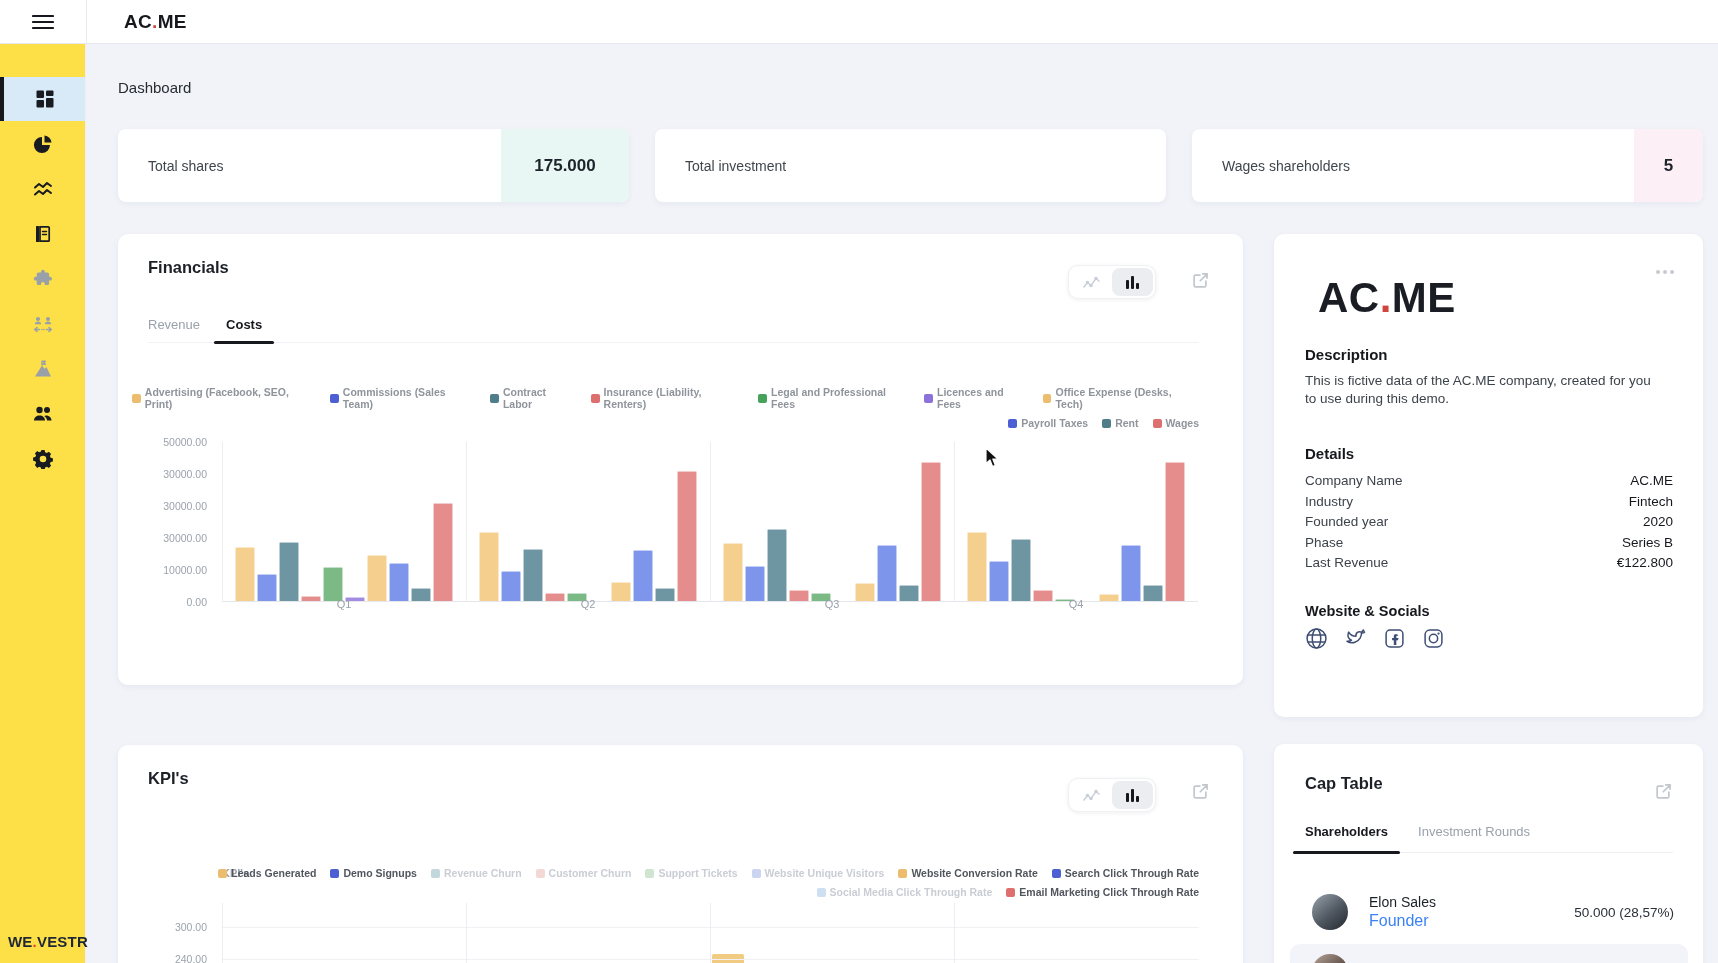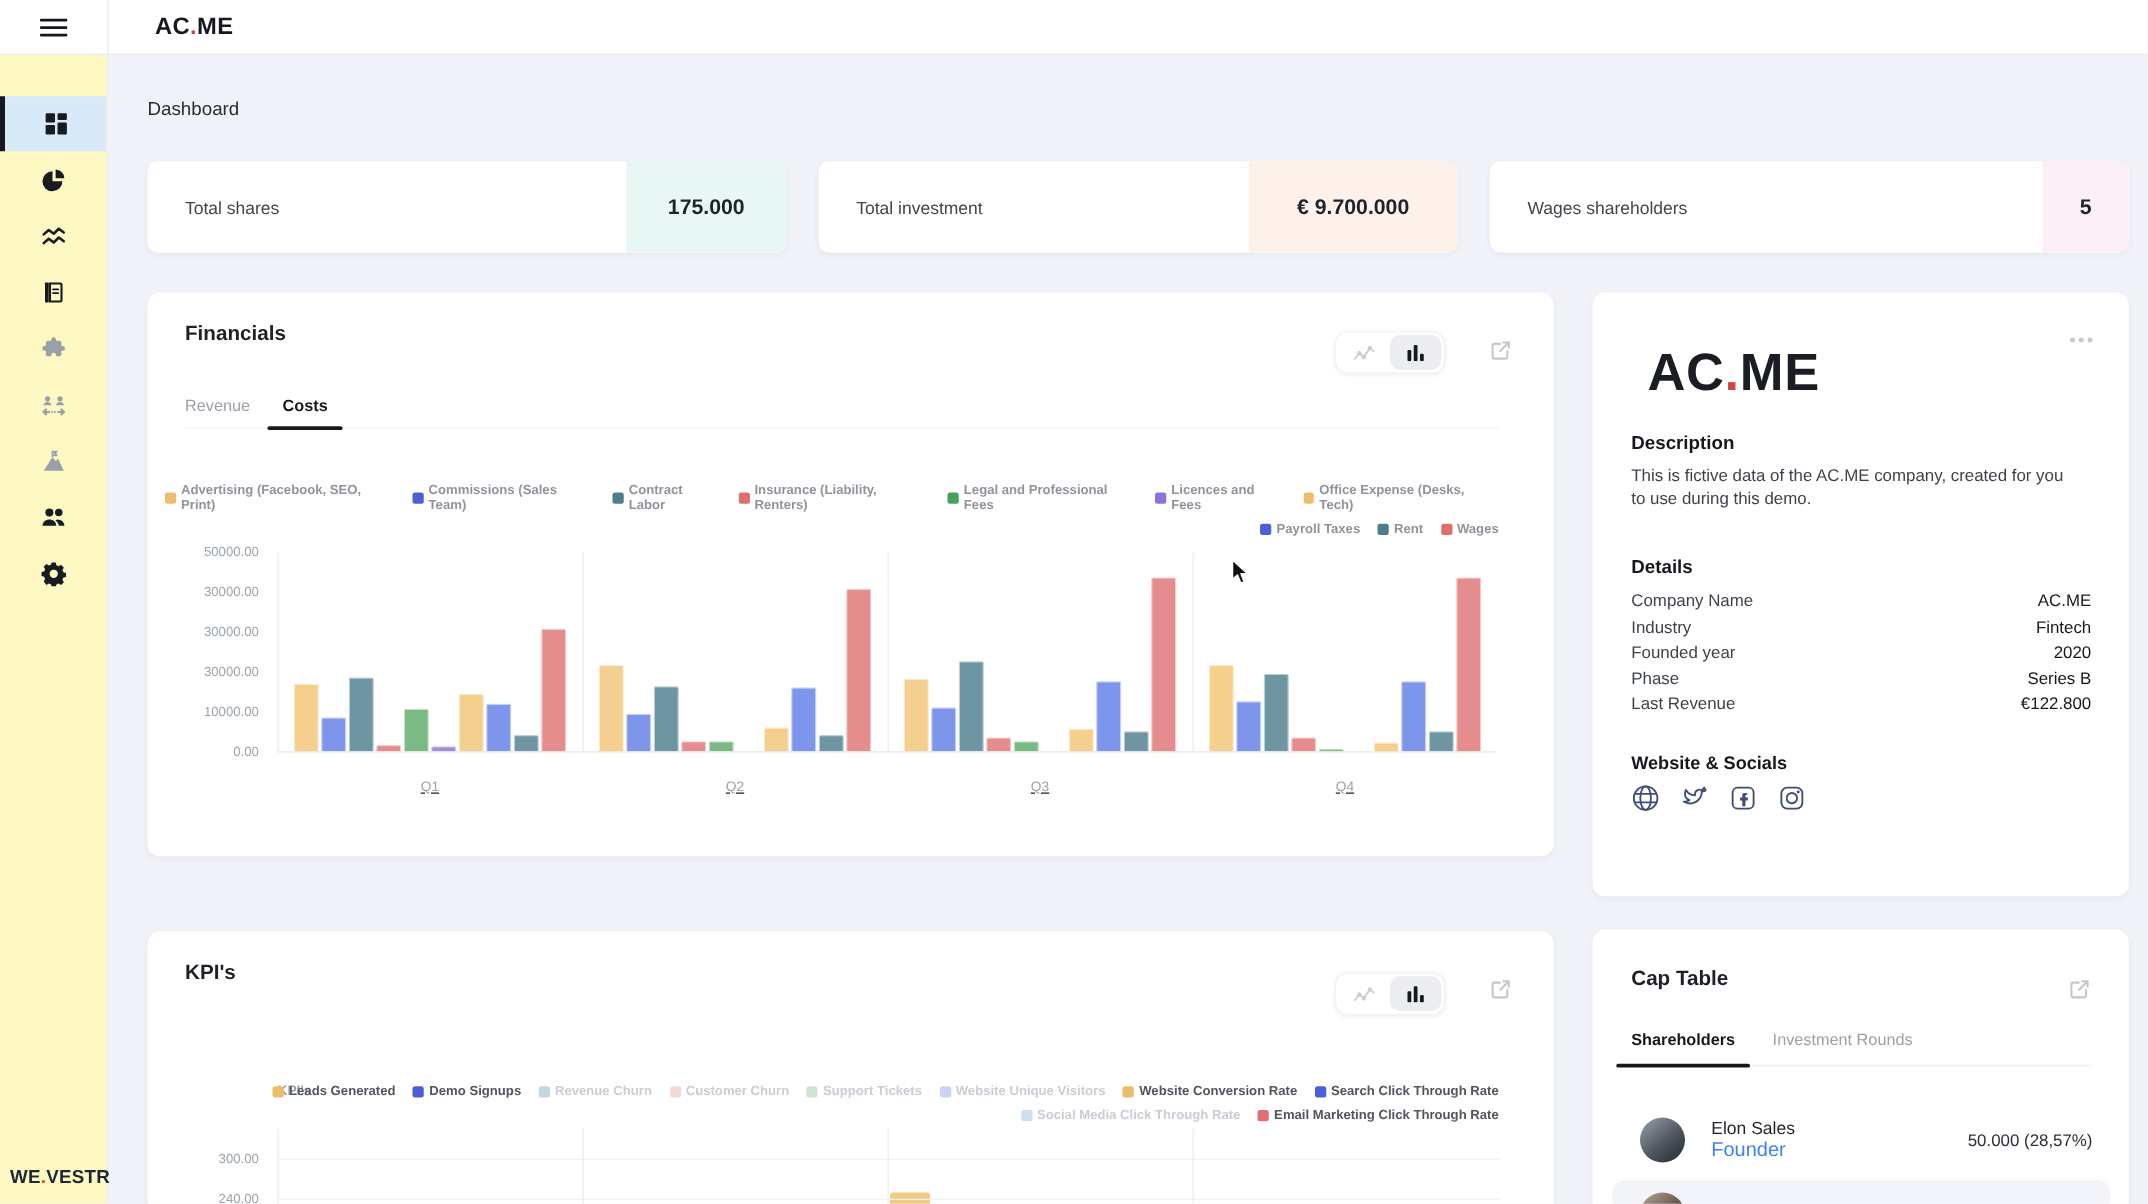--- a/index.html
+++ b/index.html
@@ -6,21 +6,21 @@
   html,body { width:1718px; height:963px; overflow:hidden; }
   body { font-family:"Liberation Sans", sans-serif; background:#f1f3f9; color:#1c2127; position:relative; }
 
   
   .topbar { position:absolute; top:0; left:0; right:0; height:44px; background:#fff; border-bottom:1px solid #e7eaf1; display:flex; align-items:center; z-index:5; }
   .topbar .burger-box { width:87px; height:44px; display:flex; align-items:center; justify-content:center; border-right:1px solid #e7eaf1; cursor:pointer; }
   .brand { font-weight:800; font-size:19px; letter-spacing:.3px; color:#16181d; padding-left:37px; }
   .brand .logo-dot, .wevestr .logo-dot { font-weight:800; }
 
   
-  .sidebar { position:absolute; top:44px; left:0; bottom:0; width:86px; background:#fef9c3; border-right:1px solid #edeff4; z-index:4; }
+  .sidebar { position:absolute; top:44px; left:0; bottom:0; width:86px; background:#fde047; border-right:1px solid #edeff4; z-index:4; }
   .side-list { margin-top:33px; display:flex; flex-direction:column; gap:1px; }
   .side-item { height:44px; display:flex; align-items:center; justify-content:center; color:#181b20; cursor:pointer; }
   .side-item.muted { color:#9aa0a8; }
   .side-item.active { background:#d8e9f7; border-left:4px solid #16181d; }
   .side-item svg { display:block; }
   .wevestr { position:absolute; bottom:13px; left:8px; font-weight:800; font-size:15px; letter-spacing:.2px; color:#1d2736; }
 
   
   .content { position:absolute; top:44px; left:86px; right:0; bottom:0; padding:0 15px 0 32px; }
   .page-title { margin-top:35px; font-size:15px; font-weight:500; color:#272c33; }
@@ -59,21 +59,21 @@
   .leg-item.muted em { color:#c9cdd4; }
   #kpi-legend .leg-item em { color:#51565e; }
   #kpi-legend .leg-item.muted em { color:#c9cdd4; }
 
   .ytick { position:absolute; left:0; width:89px; text-align:right; font-size:10.5px; color:#9ba3ac; }
   .vline { position:absolute; width:1px; background:#ececf1; }
   .hline { position:absolute; height:1px; background:#f1f1f5; }
   #fin-plot { position:absolute; left:104px; top:208px; width:976px; height:160px; border-bottom:1px solid #e6e7ec; display:flex; }
   .bar-group { width:244px; display:flex; align-items:flex-end; justify-content:center; gap:2px; }
   .bar { width:20px; border-radius:1.5px 1.5px 0 0; border:1px solid rgba(255,255,255,.55); border-bottom:none; }
-  #fin-xlabels { position:absolute; left:104px; top:390px; width:976px; display:flex;text-decoration:underline; }
+  #fin-xlabels { position:absolute; left:104px; top:364px; width:976px; display:flex; }
   .xlabel { width:244px; text-align:center; font-size:11px; color:#9aa2ab; }
 
   
   #company-card { height:483px; }
   .dots-menu { position:absolute; top:36px; right:29px; display:flex; gap:3px; cursor:pointer; }
   .dots-menu b { width:4px; height:4px; border-radius:50%; background:#c6cad1; }
   .company-logo { position:absolute; top:40px; left:44px; font-size:42px; font-weight:800; letter-spacing:.5px; color:#1a1d23; }
   .sec-h { position:absolute; left:31px; font-size:15px; font-weight:700; color:#16181d; }
   #desc-h { top:112px; }
   .desc-text { position:absolute; left:31px; right:38px; top:138px; font-size:13.5px; line-height:17.5px; color:#3d434b; }
@@ -195,21 +195,20 @@
 <main class="content">
   <h1 class="page-title">Dashboard</h1>
 
   <div class="stats-row">
     <div class="stat-card">
       <span class="stat-label">Total shares</span>
       <span class="stat-accent" style="background: rgb(233, 247, 244);">175.000</span>
     </div>
     <div class="stat-card">
       <span class="stat-label">Total investment</span>
-      <span class="stat-accent" style="background: rgb(253, 241, 234);">€ 9.700.000</span>
     </div>
     <div class="stat-card">
       <span class="stat-label">Wages shareholders</span>
       <span class="stat-accent" style="background: rgb(253, 239, 246);">5</span>
     </div>
   </div>
 
   <div class="main-row">
     <div class="col-left">
 

